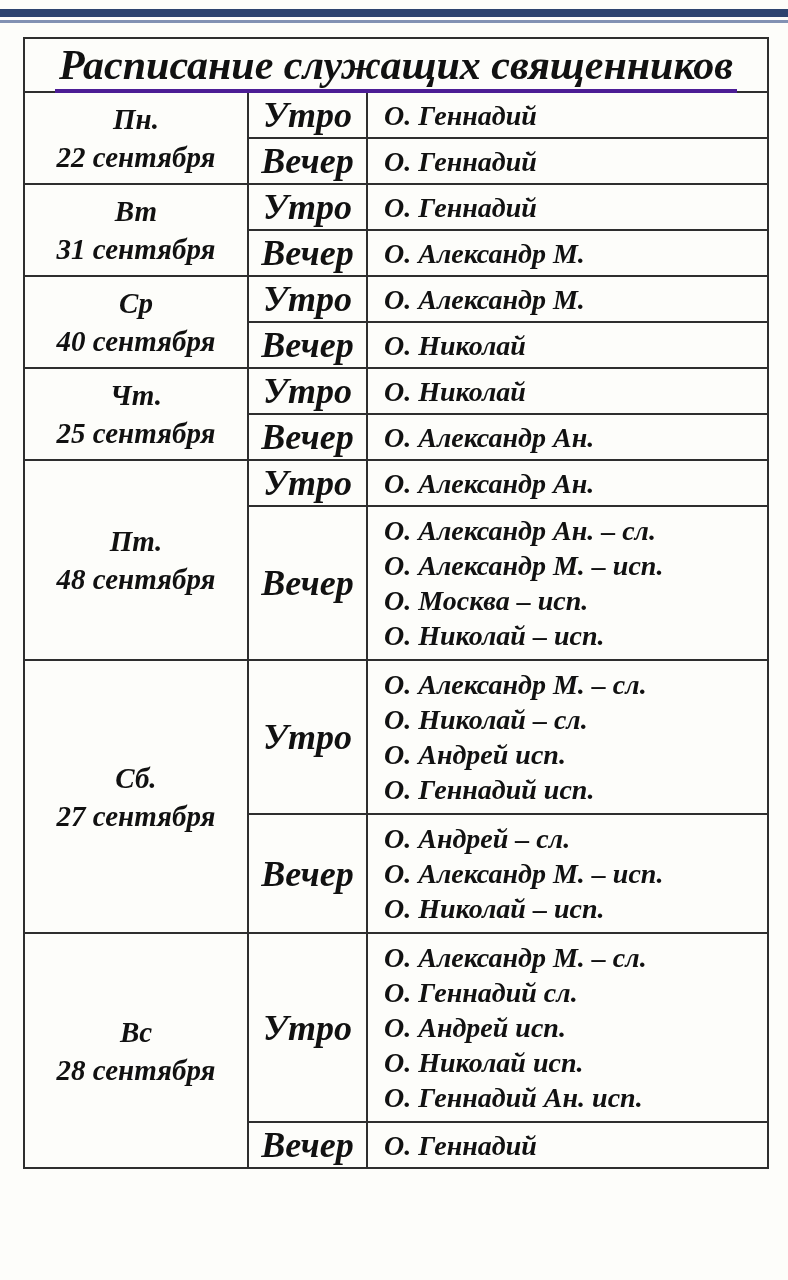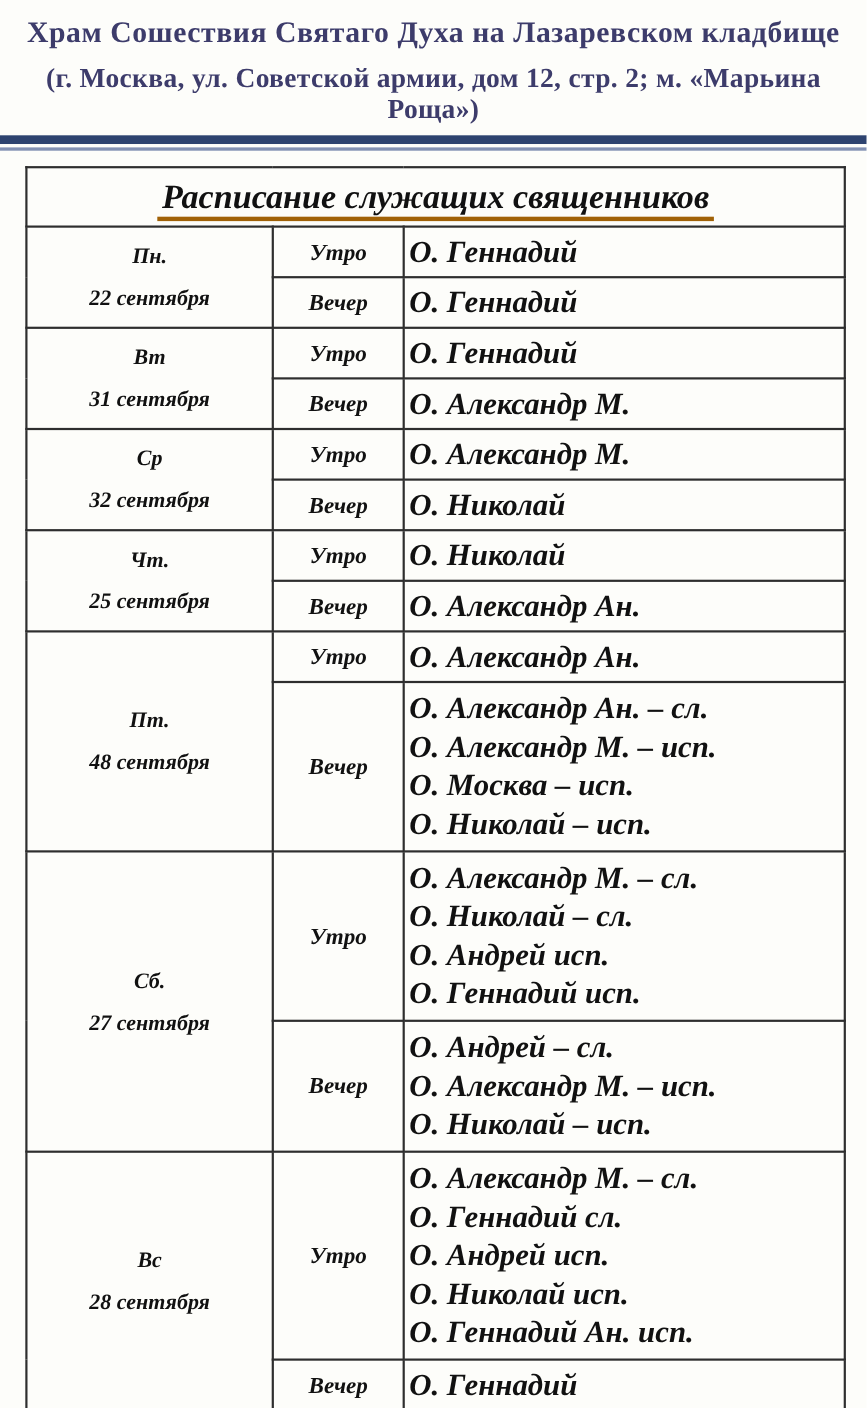--- a/index.html
+++ b/index.html
@@ -43,59 +43,55 @@
   }
   table.schedule td {
     border: 2px solid #2e2e2e;
     vertical-align: middle;
   }
   tr.title-row td {
     height: 54px;
     text-align: center;
   }
   .title-text {
-    font-size: 31px;
-    font-weight: bold;
-    font-style: italic;
-    border-bottom: 4px solid #a16207;
+    font-size: 42px;
+    font-weight: bold;
+    font-style: italic;
+    border-bottom: 4px solid #4c1d95;
     padding: 0 4px 1px 4px;
   }
   td.day-cell {
     text-align: center;
     font-weight: bold;
     font-style: italic;
-    font-size: 20px;
+    font-size: 29px;
     line-height: 38px;
     margin-top: 20px;
   }
   td.time-cell {
     text-align: center;
     font-weight: bold;
     font-style: italic;
-    font-size: 21px;
+    font-size: 36px;
   }
   td.priests-cell {
     font-weight: bold;
     font-style: italic;
     font-size: 28px;
-    padding-left: 4px;
+    padding-left: 16px;
     line-height: 35px;
   }
   td.priests-cell.multi { padding-top: 6px; padding-bottom: 6px; margin-top: 34px; }
   tr.single-row { height: 46px; }
 </style>
 </head>
 <body>
 
 <div class="page">
 
-  <div class="header">
-    <div class="header-line1" style="color: rgb(61, 60, 107);">Храм Сошествия Святаго Духа на Лазаревском кладбище</div>
-    <div class="header-line2" style="color: rgb(61, 60, 107);">(г. Москва, ул. Советской армии, дом 12, стр. 2; м. «Марьина Роща»)</div>
-  </div>
 
   <div class="divider">
     <div class="divider-thick" style="background: rgb(45, 67, 111);"></div>
     <div class="divider-gap"></div>
     <div class="divider-thin" style="background: rgb(130, 145, 179);"></div>
   </div>
 
   <table class="schedule">
     <colgroup>
       <col style="width:224px">
@@ -136,21 +132,21 @@
         </tr>
         <tr class="single-row">
           <td class="time-cell">Вечер</td>
           <td class="priests-cell">
             <div>О. Александр М.</div>
           </td>
         </tr>
         <tr class="single-row">
           <td class="day-cell" rowspan="2">
             <div>Ср</div>
-            <div>32 сентября</div>
+            <div>40 сентября</div>
           </td>
           <td class="time-cell">Утро</td>
           <td class="priests-cell">
             <div>О. Александр М.</div>
           </td>
         </tr>
         <tr class="single-row">
           <td class="time-cell">Вечер</td>
           <td class="priests-cell">
             <div>О. Николай</div>

